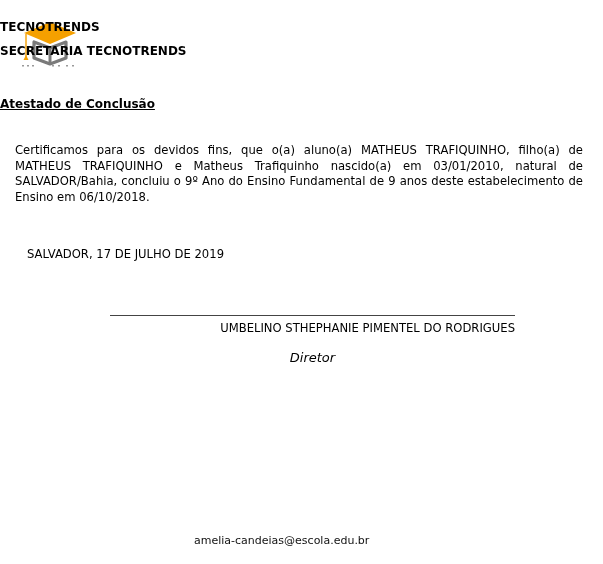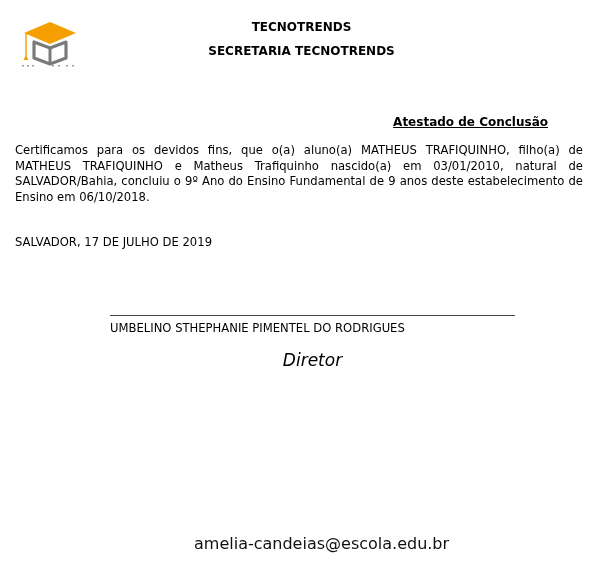--- a/index.html
+++ b/index.html
@@ -19,85 +19,85 @@
       position: absolute;
       left: 22px;
       top: 20px;
       width: 56px;
       height: 48px;
     }
     .header {
       position: absolute;
       left: 0;
       width: 603px;
-      text-align: center;
+      text-align: left;
       font-weight: bold;
       font-size: 12px;
       letter-spacing: 0px;
     }
     .header-line1 { top: 20px; }
     .header-line2 { top: 44px; }
     .doc-title {
       position: absolute;
       left: 0;
       width: 548px;
-      top: 115px;
-      text-align: right;
+      top: 97px;
+      text-align: left;
       font-weight: bold;
       font-size: 12px;
       text-decoration: underline;
     }
     .body-text {
       position: absolute;
       left: 15px;
       top: 143px;
       width: 568px;
       font-size: 11.6px;
       line-height: 15.5px;
       text-align: justify;
       margin: 0;
     }
     .place-date {
       position: absolute;
       left: 15px;
       top: 235px;
       font-size: 11.6px;
-      margin: 0;
+      margin: 12px;
     }
     .sig-line {
       position: absolute;
       left: 110px;
       top: 315px;
       width: 405px;
       height: 0;
       border-top: 1.5px solid #444444;
     }
     .sig-name {
       position: absolute;
       left: 110px;
       width: 405px;
       top: 321px;
-      text-align: left;
+      text-align: right;
       font-size: 11.6px;
     }
     .sig-role {
       position: absolute;
       left: 110px;
       width: 405px;
       top: 350px;
       text-align: center;
-      font-size: 17px;
+      font-size: 13px;
       font-style: italic;
     }
     .footer-email {
       position: absolute;
       left: 194px;
       top: 534px;
       font-family: "DejaVu Sans", sans-serif;
-      font-size: 16px;
+      font-size: 11px;
       color: #111111;
     }
   </style>
 </head>
 <body>
 
 <div class="logo">
   <svg width="56" height="48" viewBox="0 0 56 48">
 
     <polygon points="12,22 12,38 28,44 44,38 44,22 28,28" fill="none" stroke="#7a7a7a" stroke-width="3.2" stroke-linejoin="round"></polygon>

